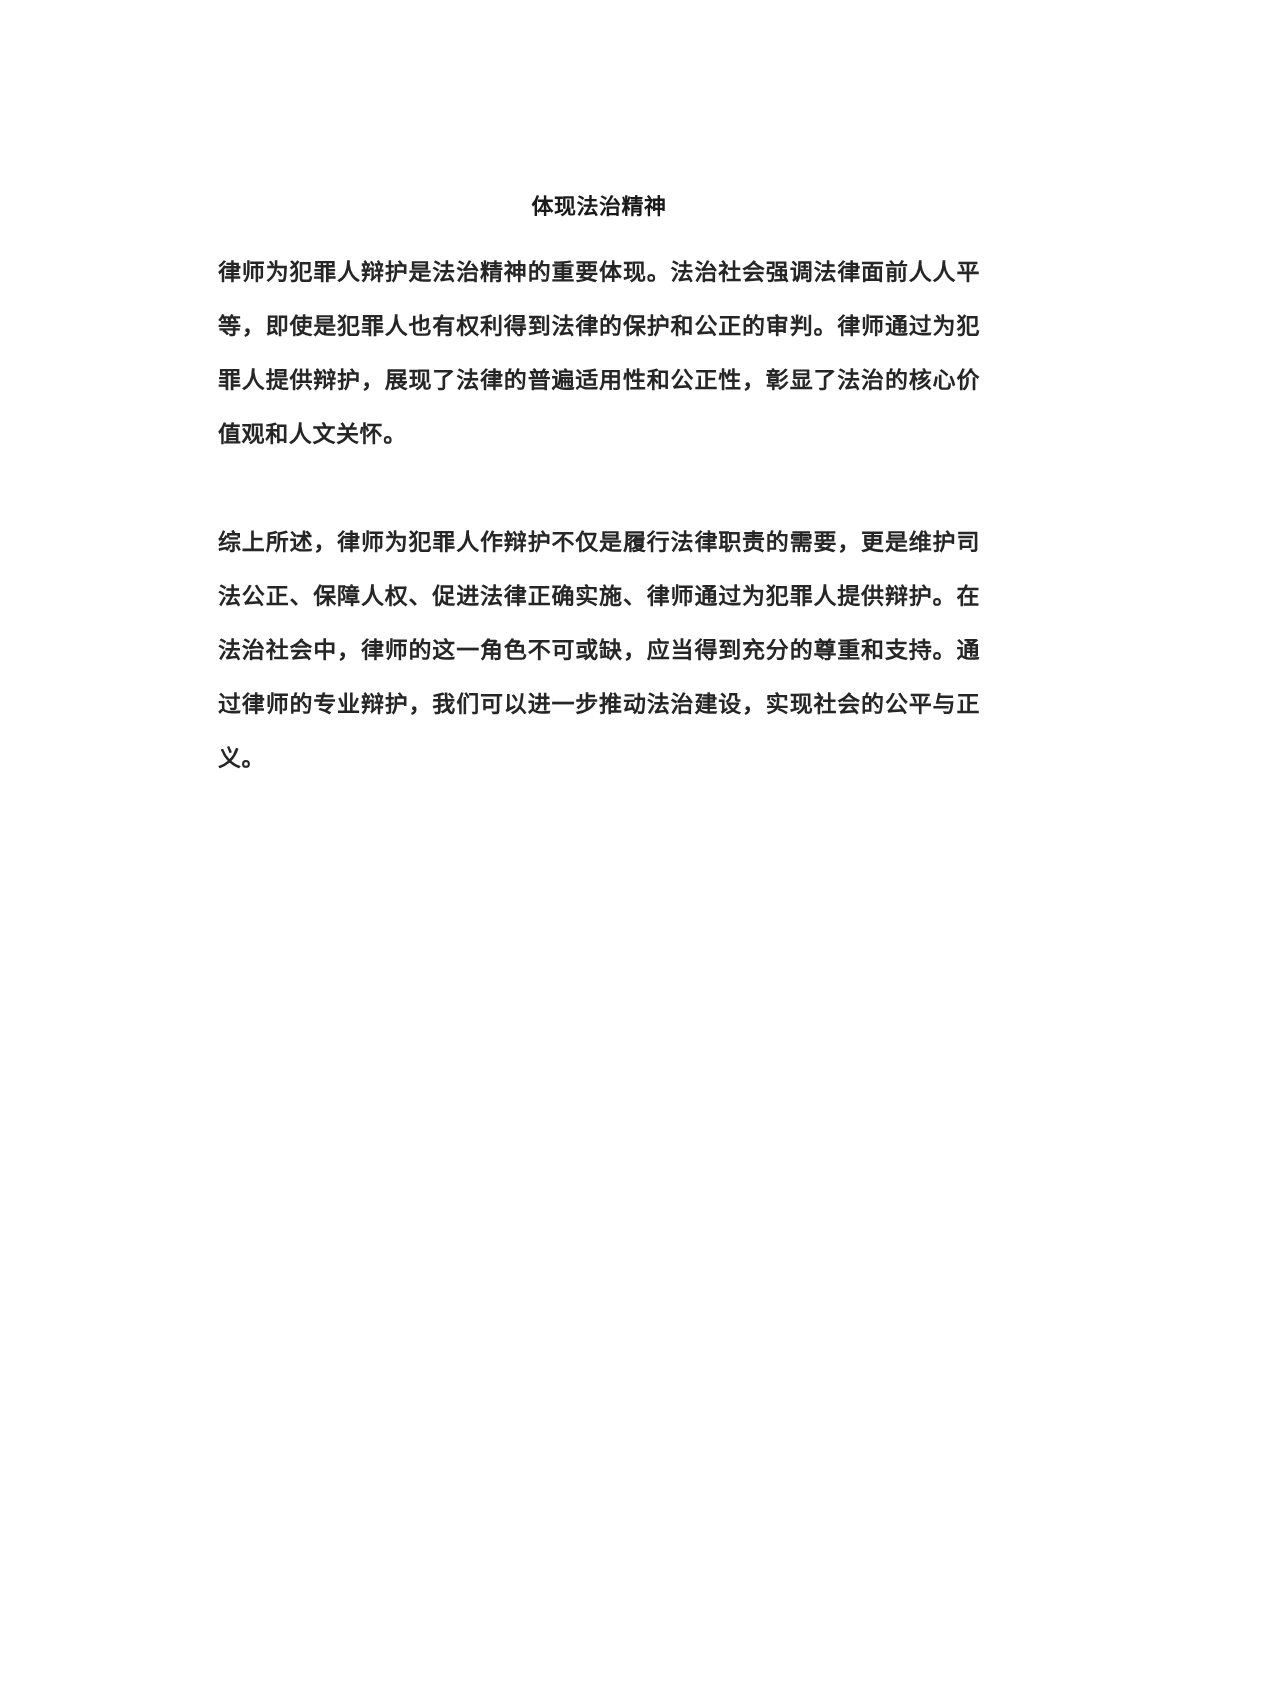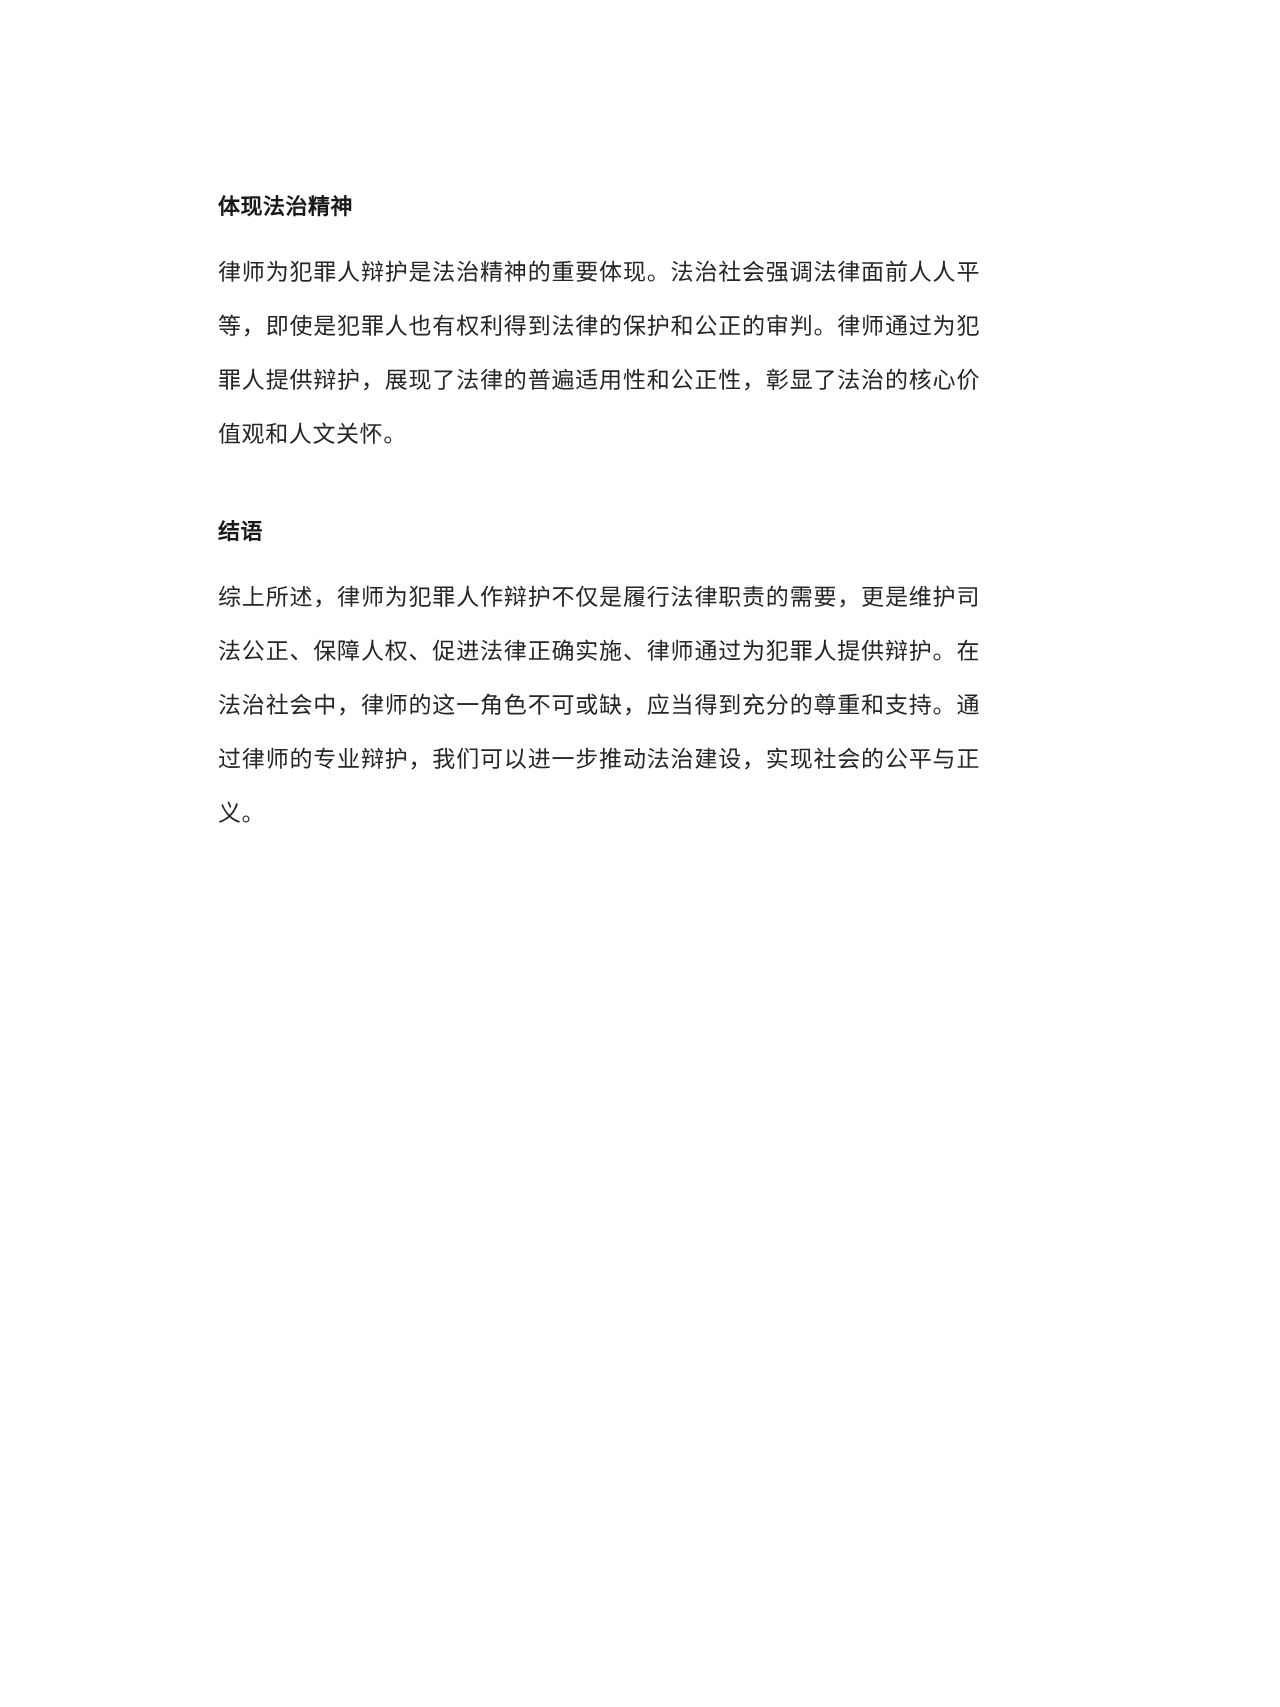--- a/index.html
+++ b/index.html
@@ -32,24 +32,25 @@
     margin-bottom: 0;
   }
   .heading {
     font-family: "DejaVu Serif", serif;
     font-weight: 700;
     font-size: 22px;
     line-height: 1.5;
     color: #1a1a1a;
     letter-spacing: 0.5px;
     margin: 0 0 22px 0;
+    text-align: center;
   }
   .para {
     font-family: "DejaVu Serif", serif;
-    font-weight: 400;
+    font-weight: 700;
     font-size: 23px;
     line-height: 54px;
     color: #262626;
     letter-spacing: 0.6px;
     text-align: justify;
     text-justify: inter-ideograph;
     margin: 0;
   }
 </style>
 </head>
@@ -57,18 +58,17 @@
 
 <div class="page">
   <div class="doc-body">
 
     <section class="section">
       <h2 class="heading">体现法治精神</h2>
       <p class="para">律师为犯罪人辩护是法治精神的重要体现。法治社会强调法律面前人人平等，即使是犯罪人也有权利得到法律的保护和公正的审判。律师通过为犯罪人提供辩护，展现了法律的普遍适用性和公正性，彰显了法治的核心价值观和人文关怀。</p>
     </section>
 
     <section class="section">
-      <h2 class="heading">结语</h2>
       <p class="para">综上所述，律师为犯罪人作辩护不仅是履行法律职责的需要，更是维护司法公正、保障人权、促进法律正确实施、律师通过为犯罪人提供辩护。在法治社会中，律师的这一角色不可或缺，应当得到充分的尊重和支持。通过律师的专业辩护，我们可以进一步推动法治建设，实现社会的公平与正义。</p>
     </section>
 
   </div>
 </div>
 
 </body></html>

